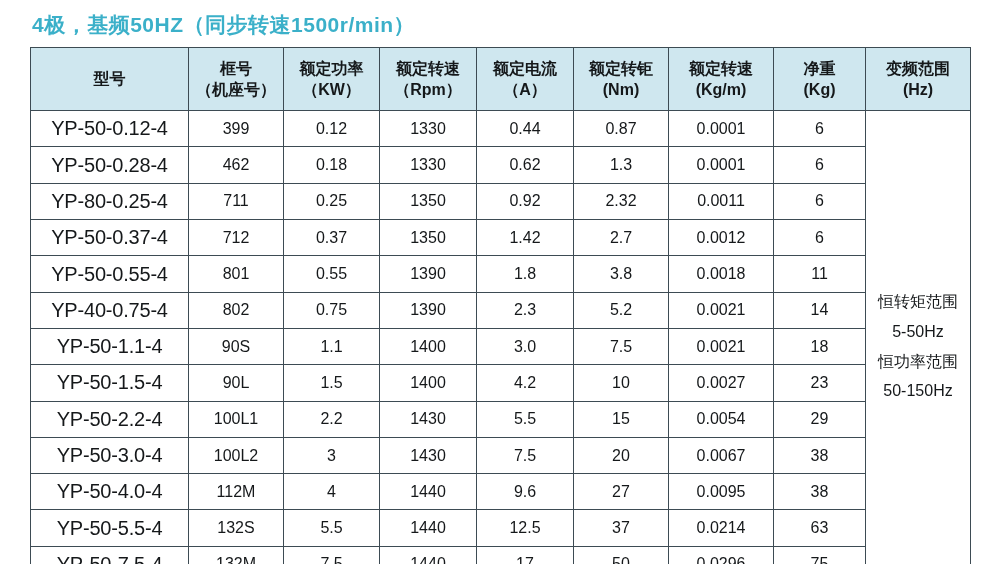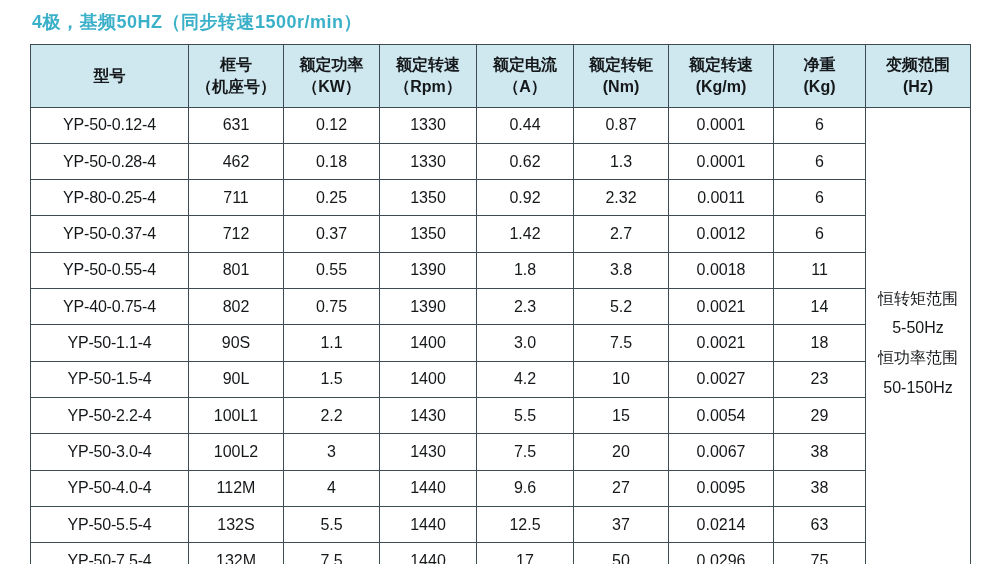--- a/index.html
+++ b/index.html
@@ -16,21 +16,21 @@
   }
   .page {
     position: relative;
     width: 993px;
     height: 564px;
     box-sizing: border-box;
     padding: 12px 18px 0 30px;
   }
   .title {
     color: #3bb0c9;
-    font-size: 18px;
+    font-size: 21px;
     font-weight: 600;
     letter-spacing: 0.5px;
     margin: 0 0 10px 2px;
     line-height: 1.2;
   }
   table.spec {
     border-collapse: collapse;
     width: 940px;
     table-layout: fixed;
   }
@@ -52,21 +52,21 @@
     padding: 2px 1px;
   }
   thead th .l1 { display: block; }
   thead th .l2 { display: block; }
   tbody td {
     height: 35.3px;
     font-size: 16px;
     background: #ffffff;
   }
   tbody td.model {
-    font-size: 16px;
+    font-size: 20px;
     letter-spacing: -0.2px;
   }
   td.range {
     font-size: 15.5px;
     line-height: 1.85;
     font-weight: 500;
     padding: 0 2px;
   }
   td.range span { display: block; white-space: nowrap; }
   
@@ -135,21 +135,21 @@
         </th>
         <th>
           <span class="l1">变频范围</span>
           <span class="l2">(Hz)</span>
         </th>
       </tr>
     </thead>
     <tbody>
       <tr>
         <td class="model">YP-50-0.12-4</td>
-        <td>631</td>
+        <td>399</td>
         <td>0.12</td>
         <td>1330</td>
         <td>0.44</td>
         <td>0.87</td>
         <td>0.0001</td>
         <td>6</td>
         <td class="range" rowspan="13">
           <span>恒转矩范围</span>
           <span>5-50Hz</span>
           <span>恒功率范围</span>

